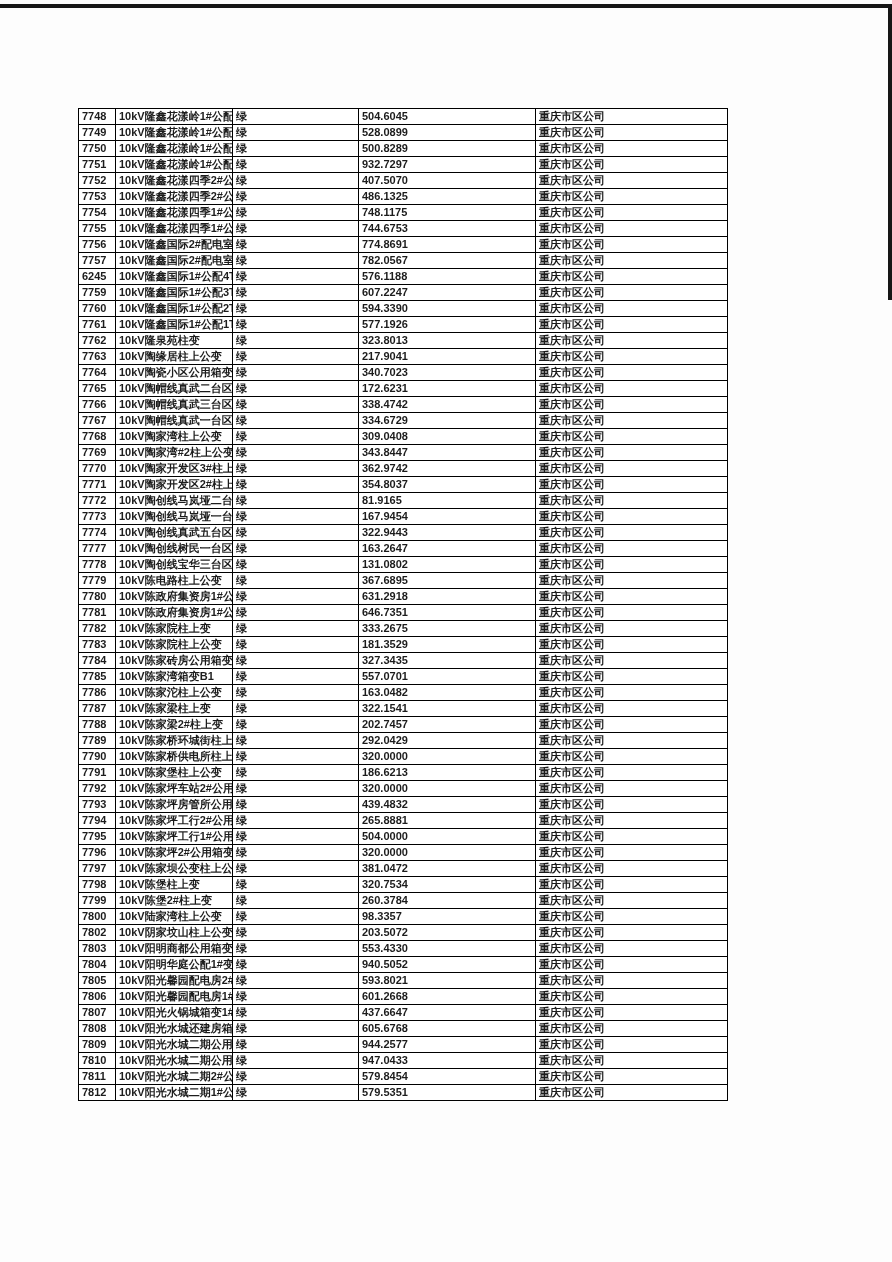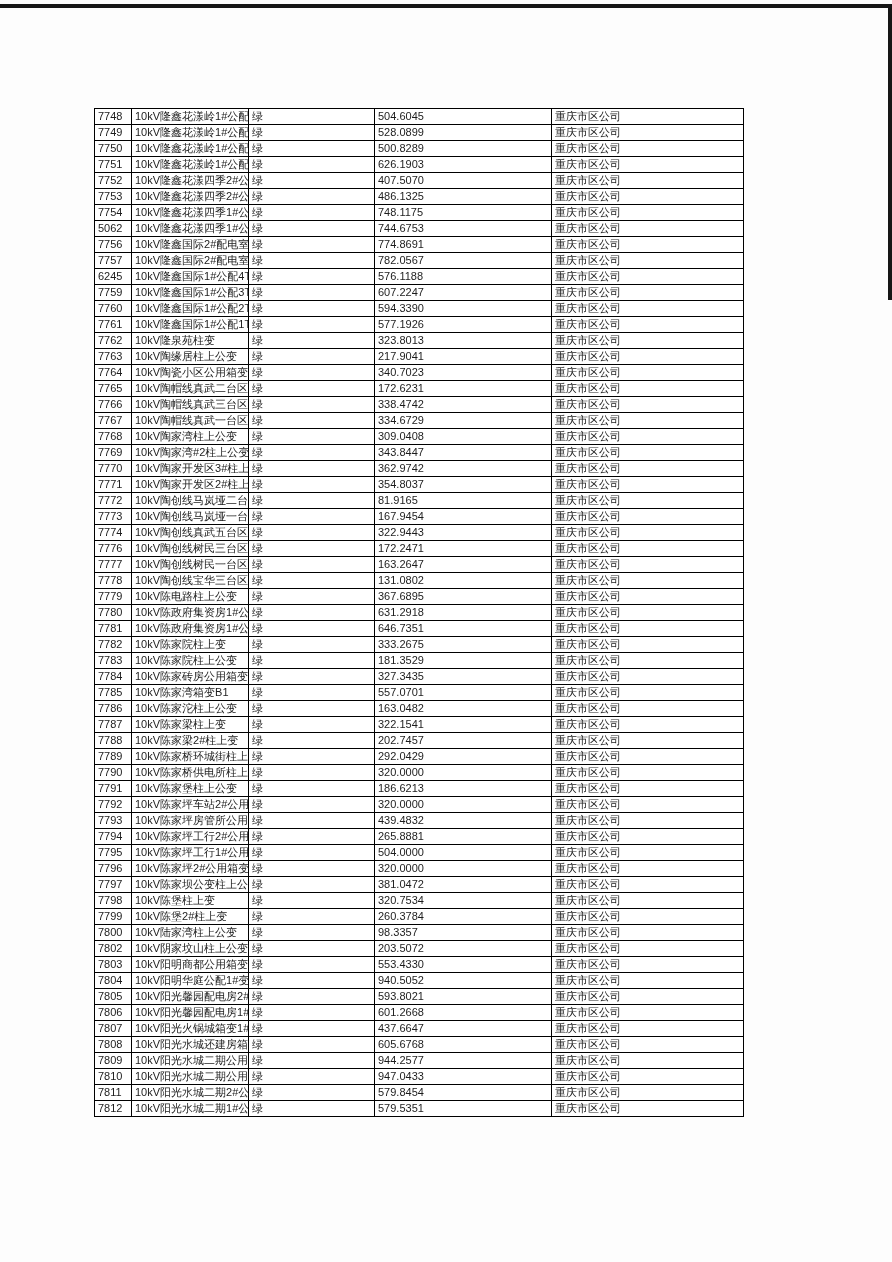--- a/index.html
+++ b/index.html
@@ -25,25 +25,26 @@
   .scan-edge-right {
     position: absolute;
     left: 888px;
     top: 4px;
     width: 4px;
     height: 296px;
     background: #161616;
   }
   table.data-table {
     position: absolute;
-    left: 94px;
+    left: 78px;
     top: 108px;
     width: 649px;
     border-collapse: collapse;
     table-layout: fixed;
+    font-weight: bold;
   }
   table.data-table td {
     border: 1px solid #000;
     height: 15px;
     line-height: 15px;
     padding: 0 1px 0 3px;
     font-size: 11px;
     color: #1c1c1c;
     white-space: nowrap;
     overflow: hidden;
@@ -84,21 +85,21 @@
           <td>7750</td>
           <td>10kV隆鑫花漾岭1#公配岭</td>
           <td>绿</td>
           <td>500.8289</td>
           <td>重庆市区公司</td>
         </tr>
         <tr>
           <td>7751</td>
           <td>10kV隆鑫花漾岭1#公配岭</td>
           <td>绿</td>
-          <td>626.1903</td>
+          <td>932.7297</td>
           <td>重庆市区公司</td>
         </tr>
         <tr>
           <td>7752</td>
           <td>10kV隆鑫花漾四季2#公配</td>
           <td>绿</td>
           <td>407.5070</td>
           <td>重庆市区公司</td>
         </tr>
         <tr>
@@ -109,21 +110,21 @@
           <td>重庆市区公司</td>
         </tr>
         <tr>
           <td>7754</td>
           <td>10kV隆鑫花漾四季1#公配</td>
           <td>绿</td>
           <td>748.1175</td>
           <td>重庆市区公司</td>
         </tr>
         <tr>
-          <td>5062</td>
+          <td>7755</td>
           <td>10kV隆鑫花漾四季1#公配</td>
           <td>绿</td>
           <td>744.6753</td>
           <td>重庆市区公司</td>
         </tr>
         <tr>
           <td>7756</td>
           <td>10kV隆鑫国际2#配电室2</td>
           <td>绿</td>
           <td>774.8691</td>
@@ -246,27 +247,20 @@
           <td>10kV陶创线马岚垭一台区</td>
           <td>绿</td>
           <td>167.9454</td>
           <td>重庆市区公司</td>
         </tr>
         <tr>
           <td>7774</td>
           <td>10kV陶创线真武五台区</td>
           <td>绿</td>
           <td>322.9443</td>
-          <td>重庆市区公司</td>
-        </tr>
-        <tr>
-          <td>7776</td>
-          <td>10kV陶创线树民三台区</td>
-          <td>绿</td>
-          <td>172.2471</td>
           <td>重庆市区公司</td>
         </tr>
         <tr>
           <td>7777</td>
           <td>10kV陶创线树民一台区</td>
           <td>绿</td>
           <td>163.2647</td>
           <td>重庆市区公司</td>
         </tr>
         <tr>

